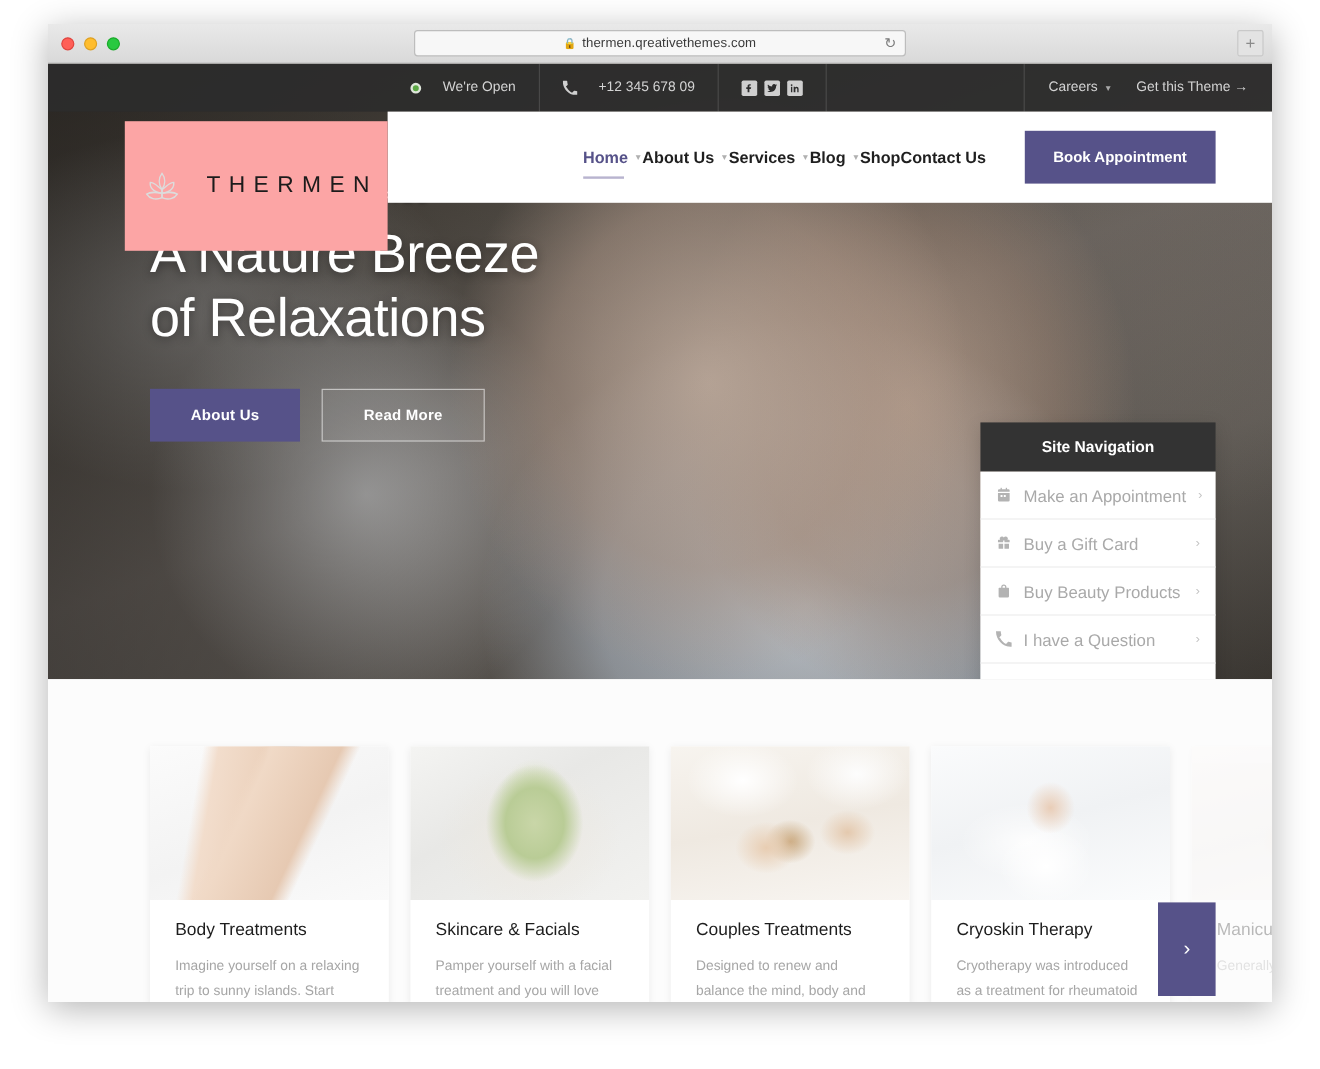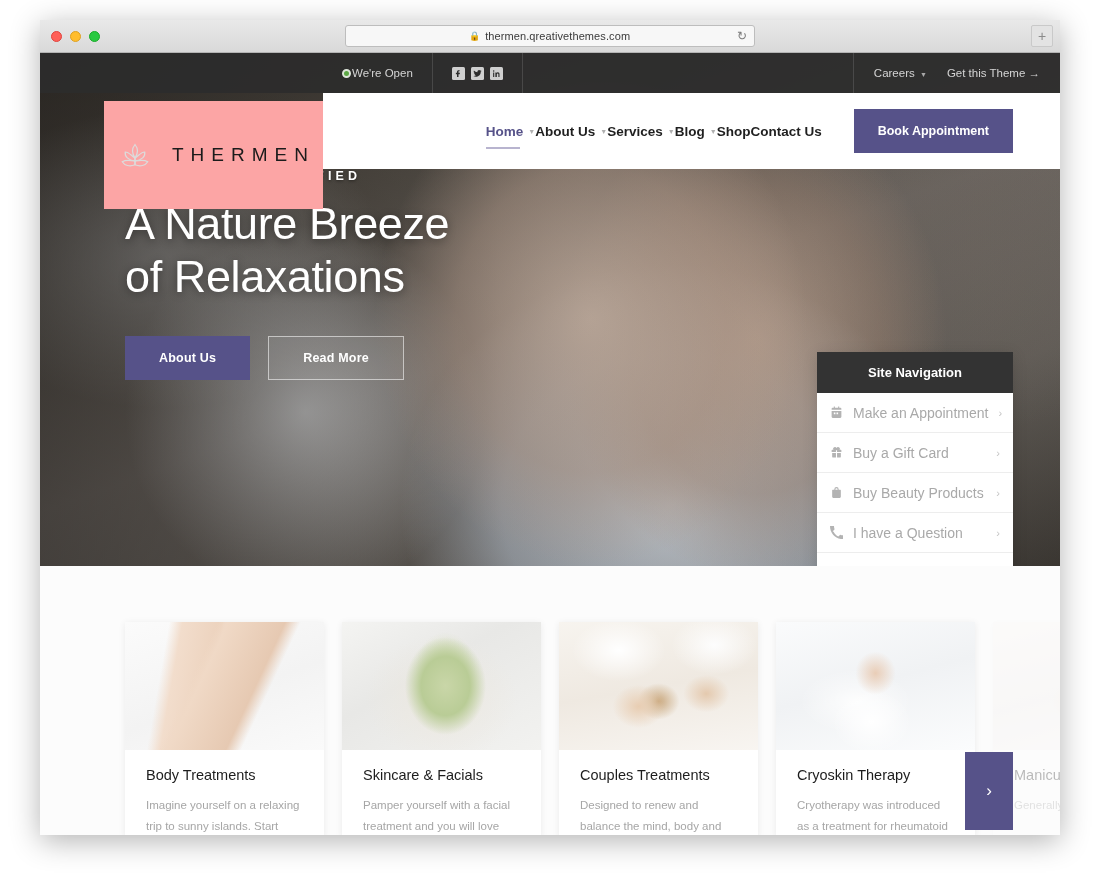--- a/index.html
+++ b/index.html
@@ -90,21 +90,21 @@
       radial-gradient(ellipse 300px 200px at 12% 40%, rgba(215,216,218,0.55) 0%, rgba(0,0,0,0) 75%),
       radial-gradient(ellipse 260px 220px at 92% 40%, rgba(120,112,105,0.5) 0%, rgba(0,0,0,0) 78%),
       linear-gradient(160deg, #3a352f 0%, #5a544c 28%, #77706a 52%, #6a655f 75%, #3e3a35 100%);
   }
   .hero-dim {
     position: absolute; inset: 0;
     background: linear-gradient(to right, rgba(28,26,24,0.55) 0%, rgba(28,26,24,0.22) 45%, rgba(28,26,24,0.12) 100%);
   }
   .hero-inner {
     position: absolute;
-    left: 85px; top: 116px;
+    left: 85px; top: 104px;
     z-index: 5;
   }
   .hero-eyebrow {
     color: #ffffff;
     font-size: 12.5px;
     font-weight: bold;
     letter-spacing: 4.2px;
     margin-bottom: 14px;
     text-shadow: 0 1px 3px rgba(0,0,0,0.45);
   }
@@ -146,21 +146,21 @@
     position: absolute;
     left: 0; top: 0; right: 0;
     height: 40px;
     background: rgba(44,44,44,0.93);
     display: flex; align-items: stretch;
     z-index: 20;
   }
   .topbar-spacer { width: 283px; flex: none; }
   .topbar-items { display: flex; align-items: stretch; flex: 1; }
   .tb-item {
-    display: flex; align-items: center; gap: 1px;
+    display: flex; align-items: center; gap: 18px;
     padding: 0 19px;
     color: #d4d4d4;
     font-size: 11.5px;
     border-right: 1px solid rgba(255,255,255,0.13);
     white-space: nowrap;
   }
   .tb-right {
     margin-left: auto;
     display: flex; align-items: center; gap: 20px;
     padding: 0 20px;
@@ -402,20 +402,28 @@
 
       <div class="topbar">
         <div class="topbar-spacer"></div>
         <div class="topbar-items">
 
           <div class="tb-item">
             <span class="green-dot"></span>
             <span>We're Open</span>
           </div>
 
+          <div class="tb-item">
+            <span class="tb-icon">
+              <svg viewBox="0 0 24 24">
+                  <path d="M6.6 10.8c1.9 3.8 5 6.8 8.8 8.8l2.9-2.9c.4-.4.9-.5 1.4-.3 1.5.5 3.2.8 4.9.8.8 0 1.4.6 1.4 1.4V23c0 .8-.6 1.4-1.4 1.4C10.8 24.4 0 13.6 0 .3 0-.5.6-1 1.4-1H6c.8 0 1.4.6 1.4 1.4 0 1.7.3 3.4.8 4.9.2.5.1 1-.3 1.4l-2.9 2.9z" transform="translate(0 1)"></path>
+                </svg>
+            </span>
+            <span>+12 345 678 09</span>
+          </div>
 
 
           <div class="social-row">
             <span class="soc">
               <svg viewBox="0 0 24 24">
                   <path d="M15 3h-3c-2.2 0-4 1.8-4 4v3H5v4h3v7h4v-7h3l1-4h-4V7c0-.6.4-1 1-1h2V3z"></path>
                 </svg>
             </span>
             <span class="soc">
               <svg viewBox="0 0 24 24">

